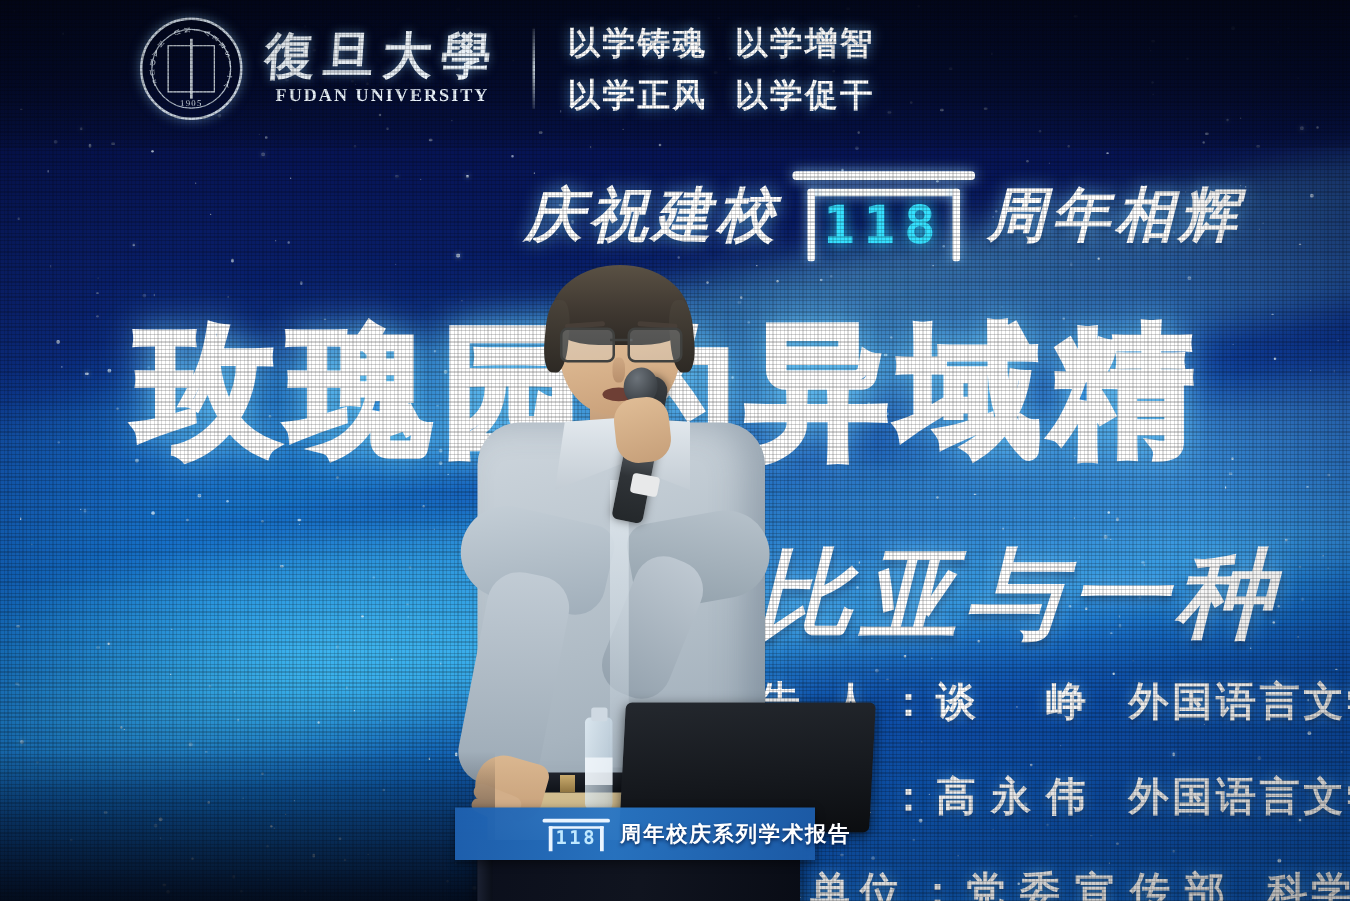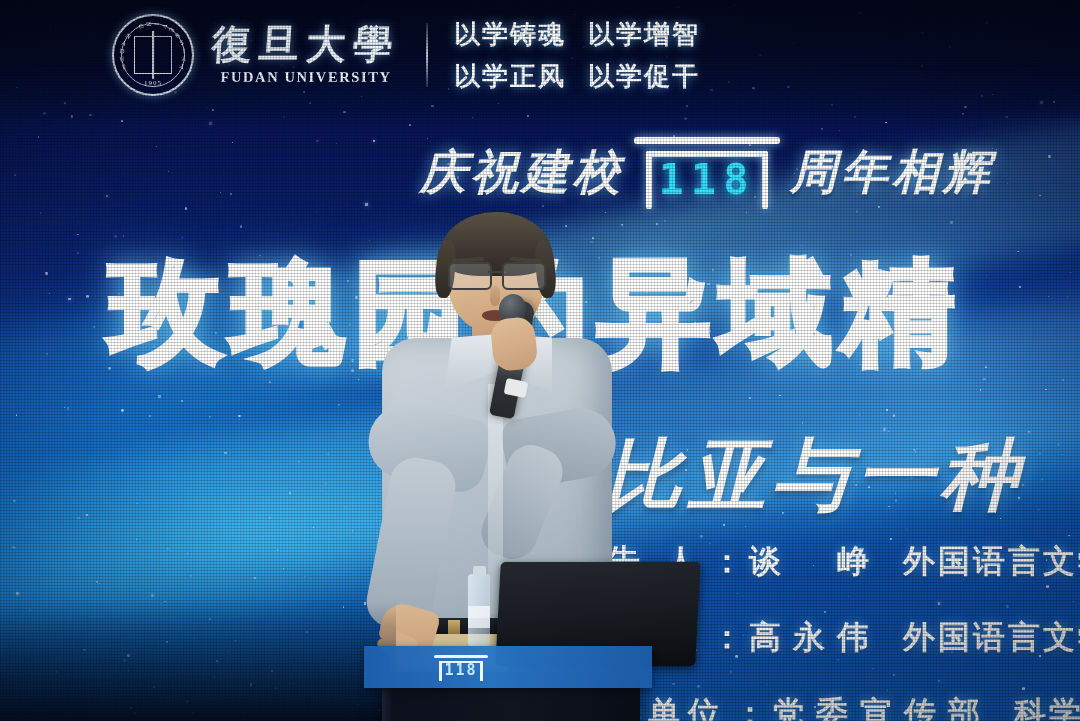--- a/index.html
+++ b/index.html
@@ -815,20 +815,21 @@
       <div class="podium-body"></div>
       <div class="podium-edge"></div>
       <div class="podium-sign">
         <span class="sign-gate">
           <span class="sg-top"></span>
           <span class="sg-top2"></span>
           <span class="sg-p sgp-l"></span>
           <span class="sg-p sgp-r"></span>
           <span class="sg-num">118</span>
         </span>
+        <span class="sign-text">周年校庆系列学术报告</span>
       </div>
 
     </div>
   </div>
 
   <div class="floor-dark"></div>
   <div class="ledgrid"></div>
   <div class="vign"></div>
 </div>
 

